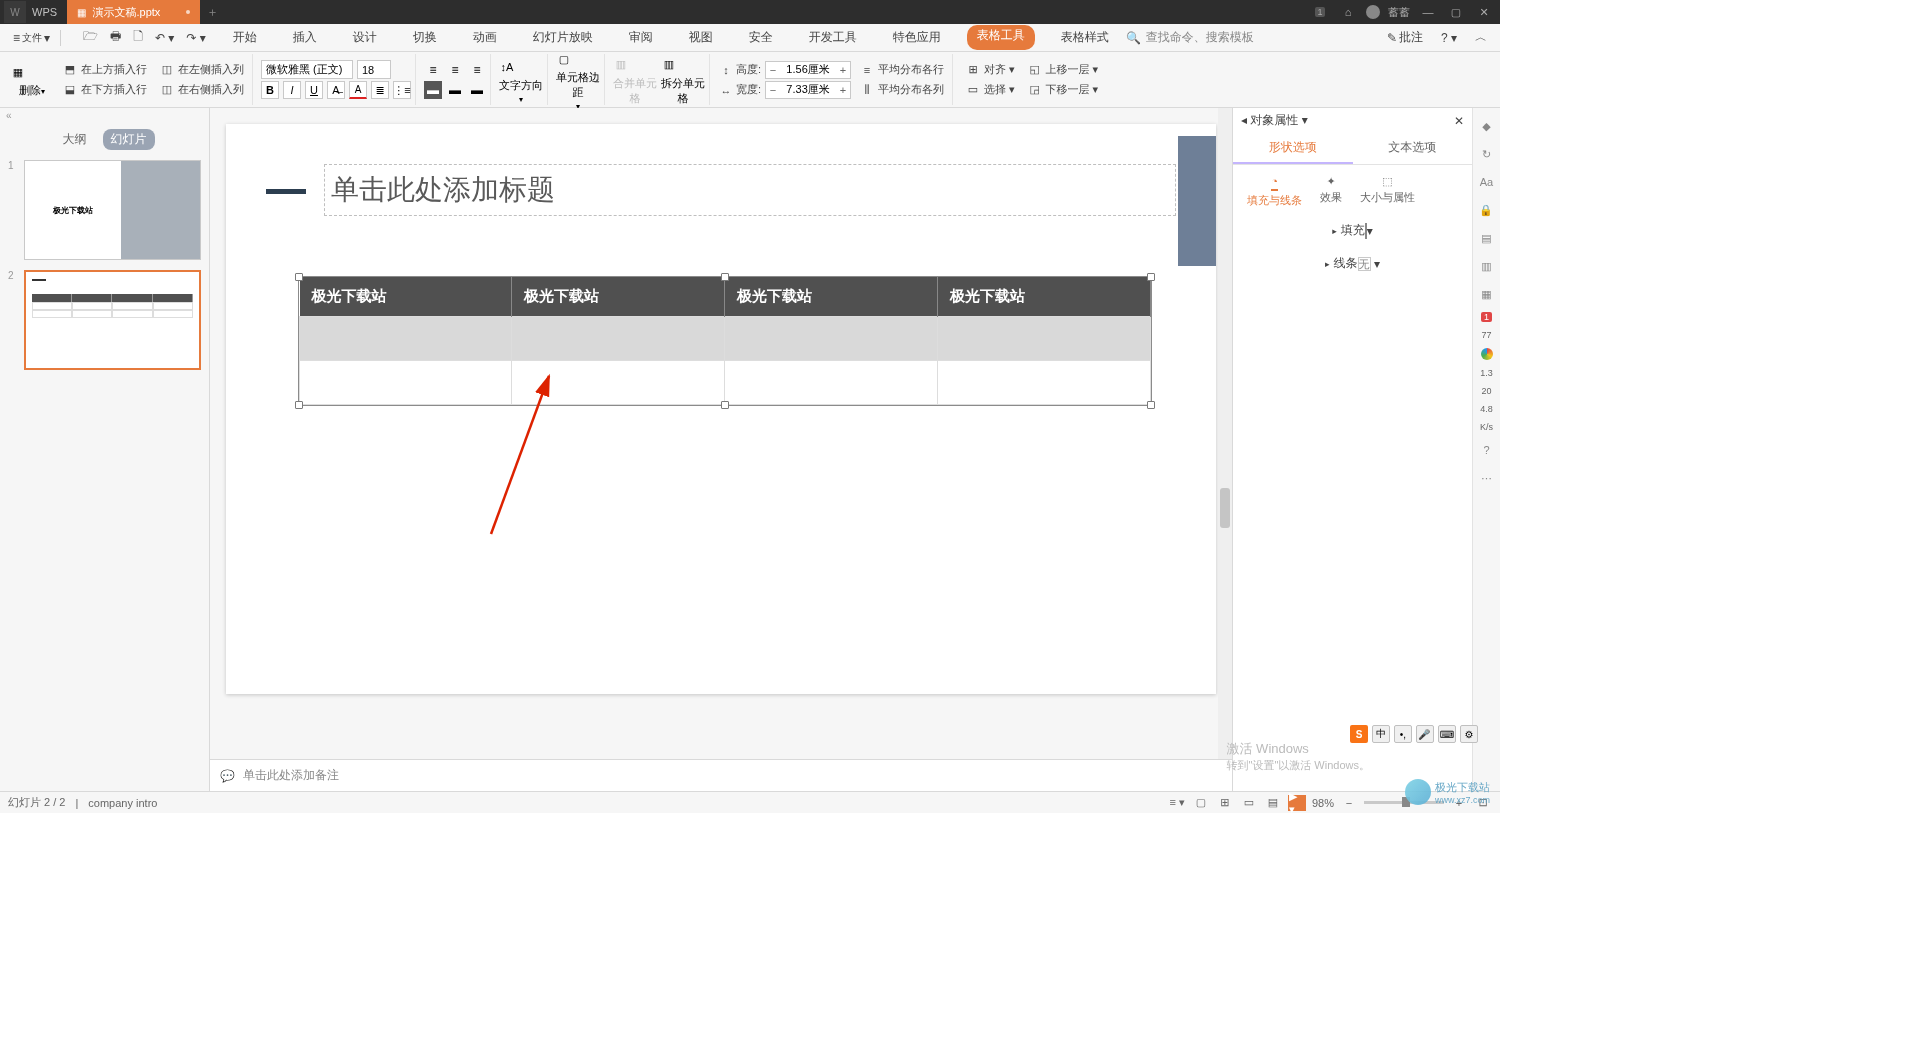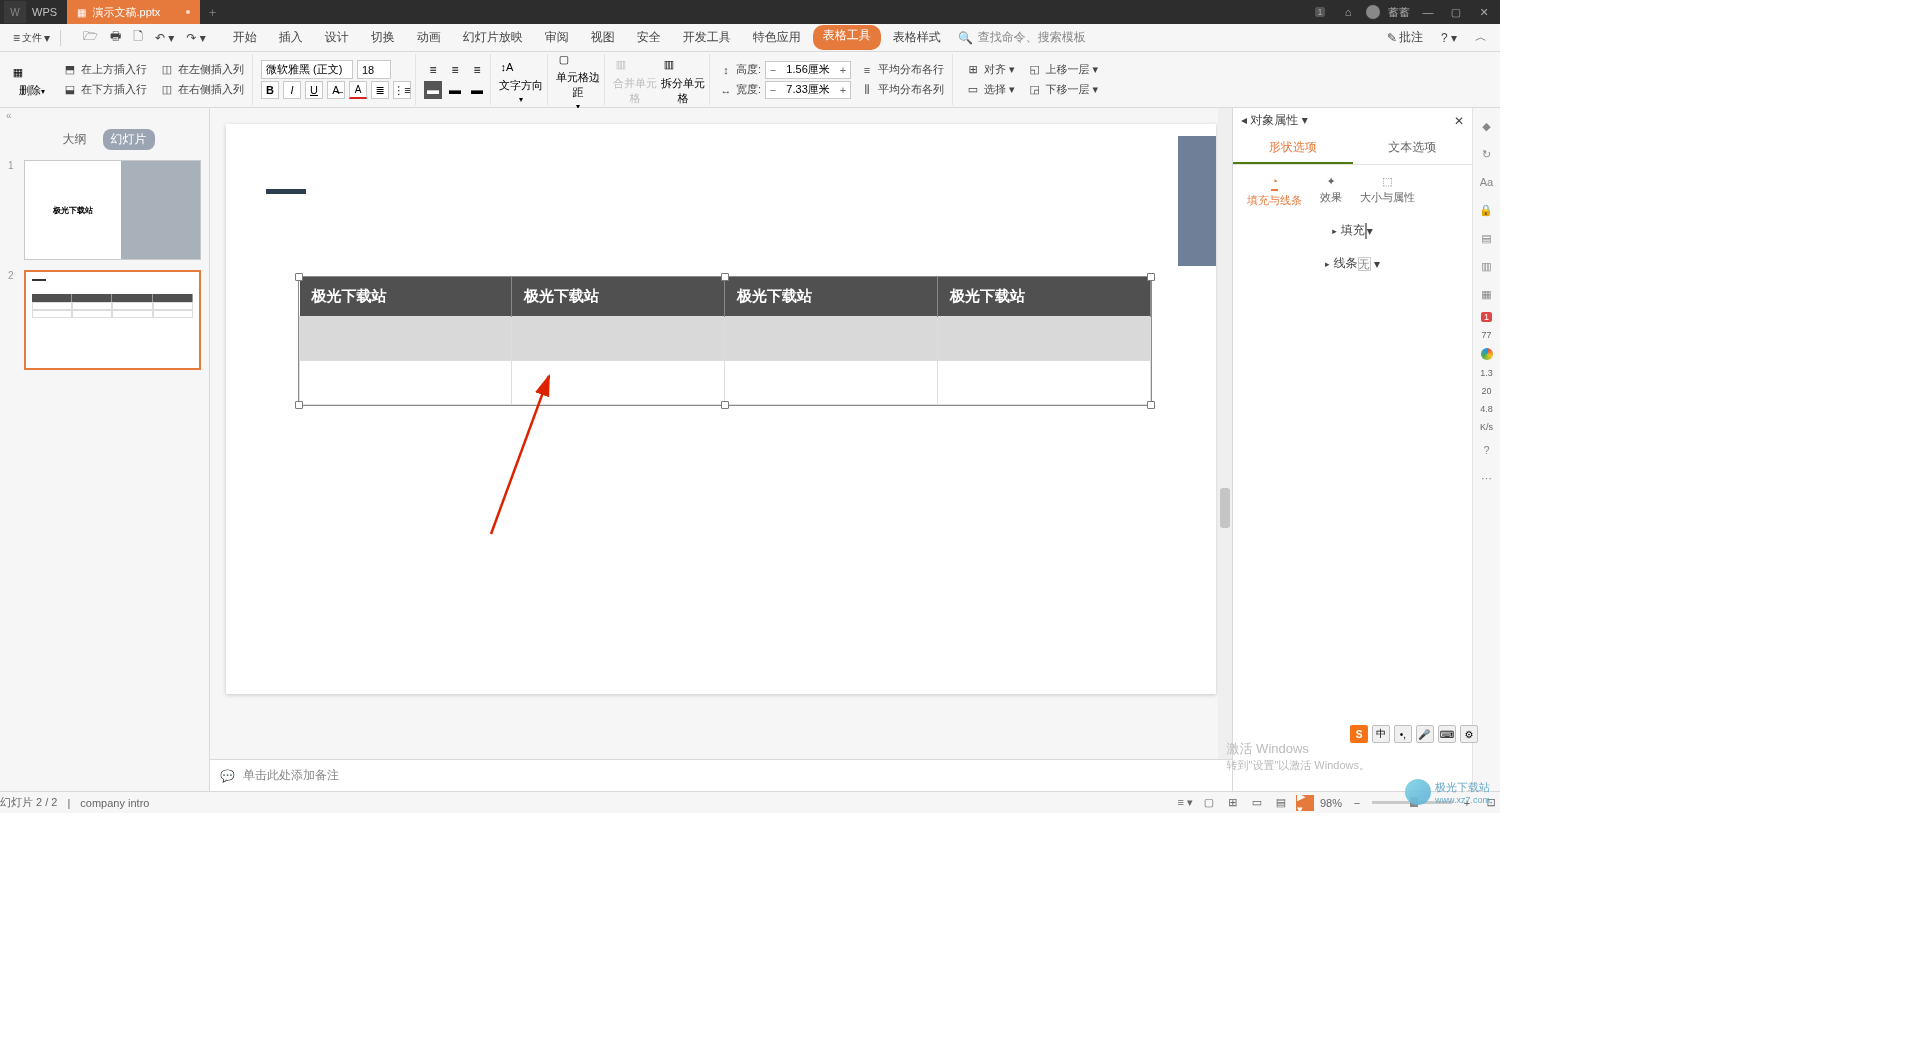--- a/index.html
+++ b/index.html
@@ -17,21 +17,21 @@
 .titlebar-right .tbtn { width:20px;height:20px;display:flex;align-items:center;justify-content:center;color:#aaa;font-size:11px;}
 .titlebar-right .badge{background:#555;border-radius:2px;padding:0 2px;font-size:9px;}
 .avatar{width:14px;height:14px;background:#888;border-radius:50%;}
 .user-name{font-size:11px;color:#aaa;}
 
 
 .menubar { height: 28px; background: #f6f6f6; border-bottom:1px solid #d9d9d9; display:flex; align-items:center; padding:0 8px; gap:2px;}
 .menubar .menu-btn{display:flex;align-items:center;gap:2px;padding:0 5px;height:22px;font-size:12px;color:#444;cursor:pointer;}
 .menubar .sep{width:1px;height:16px;background:#d0d0d0;margin:0 3px;}
 .menubar .file-lbl{font-size:10px;}
-.menubar .tabs{display:flex;gap:2px;margin-left:10px;}
+.menubar .tabs{display:flex;gap:16px;margin-left:10px;}
 .menubar .tabs span{padding:4px 10px;font-size:12px;color:#444;cursor:pointer;}
 .menubar .tabs span.active{background:#e67a3c;color:#fff;border-radius:10px;padding:2px 10px;}
 .menubar .right{margin-left:auto;display:flex;align-items:center;gap:8px;}
 .search-box{display:flex;align-items:center;gap:4px;color:#888;font-size:12px;padding:2px 6px;}
 
 
 .ribbon{height:56px;background:#f6f6f6;border-bottom:1px solid #d9d9d9;display:flex;align-items:stretch;padding:2px 6px;gap:4px;}
 .rgroup{display:flex;flex-direction:column;justify-content:center;gap:2px;padding:0 4px;border-right:1px solid #e3e3e3;}
 .rgroup:last-child{border-right:none;}
 .rrow{display:flex;align-items:center;gap:4px;}
@@ -82,38 +82,38 @@
 .slide-table tr.alt td{background:#d9d9d9;}
 .sel-handle{width:8px;height:8px;background:#fff;border:1px solid #7a7a7a;position:absolute;border-radius:1px;}
 .arrow-annot{position:absolute;left:245px;top:240px;pointer-events:none;}
 .notes{height:32px;border-top:1px solid #d9d9d9;background:#fff;display:flex;align-items:center;padding:0 10px;color:#888;font-size:12px;gap:8px;}
 
 
 .right-pane{width:240px;background:#fff;border-left:1px solid #d9d9d9;display:flex;flex-direction:column;}
 .rp-hdr{display:flex;align-items:center;justify-content:space-between;padding:4px 8px;font-size:12px;color:#444;}
 .rp-tabs{display:flex;border-bottom:1px solid #e3e3e3;}
 .rp-tabs .rpt{flex:1;text-align:center;padding:6px 0;font-size:12px;color:#666;cursor:pointer;}
-.rp-tabs .rpt.active{color:#e67a3c;border-bottom:2px solid #4d7c0f;}
+.rp-tabs .rpt.active{color:#e67a3c;border-bottom:2px solid #c4b5fd;}
 .rp-sub{display:flex;gap:18px;padding:10px 14px 6px;font-size:11px;color:#666;}
 .rp-sub .rps{display:flex;flex-direction:column;align-items:center;gap:2px;cursor:pointer;}
 .rp-sub .rps.active{color:#e67a3c;}
 .rp-sub .rps.active .ico{border-bottom:2px solid #e67a3c;padding-bottom:2px;}
 .rp-sec{padding:8px 12px;font-size:12px;color:#444;display:flex;align-items:center;justify-content:center;}
 .rp-sec .tri{font-size:9px;margin-right:4px;}
 .swatch{width:64px;height:16px;background:#505050;border:1px solid #888;}
 .swatch-none{width:64px;height:16px;border:1px solid #c9c9c9;text-align:center;line-height:14px;font-size:11px;color:#888;}
 
 
 .far-right{width:28px;background:#f6f6f6;border-left:1px solid #e3e3e3;display:flex;flex-direction:column;align-items:center;gap:8px;padding-top:8px;}
 .far-right .fbtn{width:20px;height:20px;display:flex;align-items:center;justify-content:center;color:#888;font-size:11px;}
 .far-right .badge-red{background:#e04545;color:#fff;font-size:9px;border-radius:2px;padding:0 3px;}
 .far-right .txt{font-size:9px;color:#666;}
 
 
-.statusbar{height:22px;background:#f6f6f6;border-top:1px solid #d9d9d9;display:flex;align-items:center;padding:0 0;font-size:11px;color:#666;}
+.statusbar{height:22px;background:#f6f6f6;border-top:1px solid #d9d9d9;display:flex;align-items:center;padding:0 8px;font-size:11px;color:#666;}
 .statusbar .right{margin-left:auto;display:flex;align-items:center;gap:6px;}
 .sbtn{width:18px;height:16px;display:flex;align-items:center;justify-content:center;border:1px solid transparent;}
 .zoom-track{width:80px;height:3px;background:#c9c9c9;position:relative;}
 .zoom-knob{width:8px;height:10px;background:#888;position:absolute;left:48%;top:-4px;}
 
 
 .win-activate{position:absolute;right:130px;bottom:40px;color:#bbb;font-size:14px;text-align:left;}
 .ime-bar{position:absolute;right:22px;bottom:70px;display:flex;gap:4px;align-items:center;}
 .ime-bar .imeb{width:18px;height:18px;background:#f0f0f0;border:1px solid #c0c0c0;border-radius:2px;display:flex;align-items:center;justify-content:center;font-size:10px;}
 .ime-bar .s{background:#f97316;color:#fff;border:none;font-weight:bold;}
@@ -354,20 +354,21 @@
         </div>
       </div>
     </div>
   </div>
 
   <div class="canvas-wrap">
     <div class="canvas-area">
       <div class="slide">
         <div class="slide-accent"></div>
         <div class="title-line"></div>
+        <div class="title-ph">单击此处添加标题</div>
         <div class="slide-table">
           <table>
             <tbody>
                 <tr>
               <th>极光下载站</th>
               <th>极光下载站</th>
               <th>极光下载站</th>
               <th>极光下载站</th>
             </tr>
             <tr class="alt">

